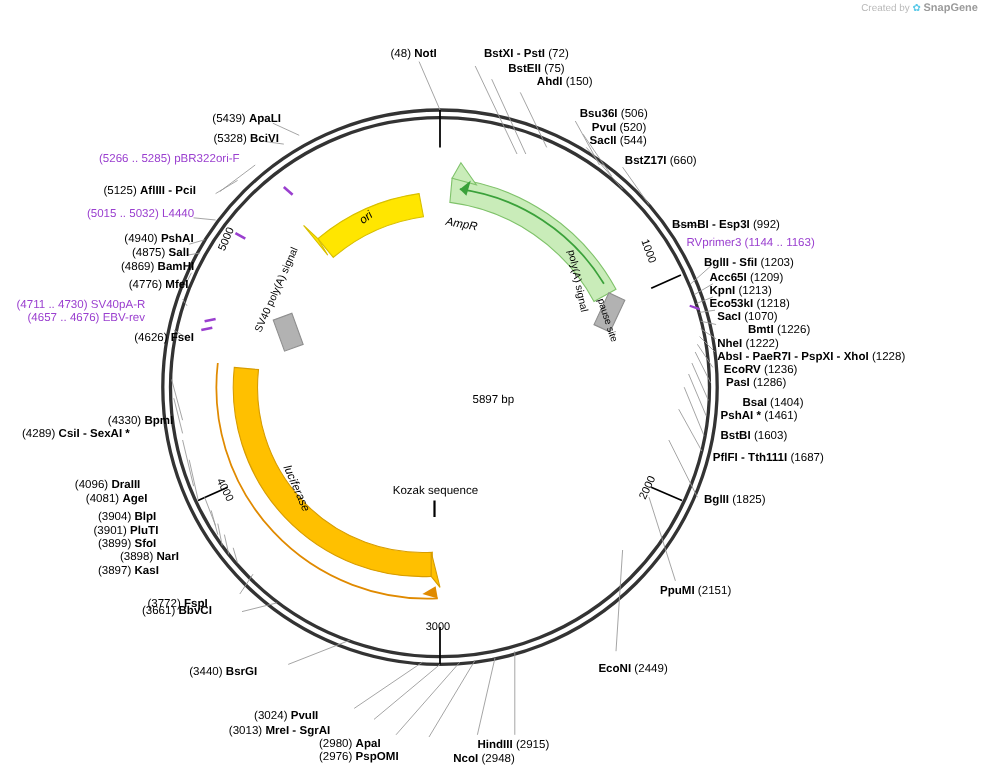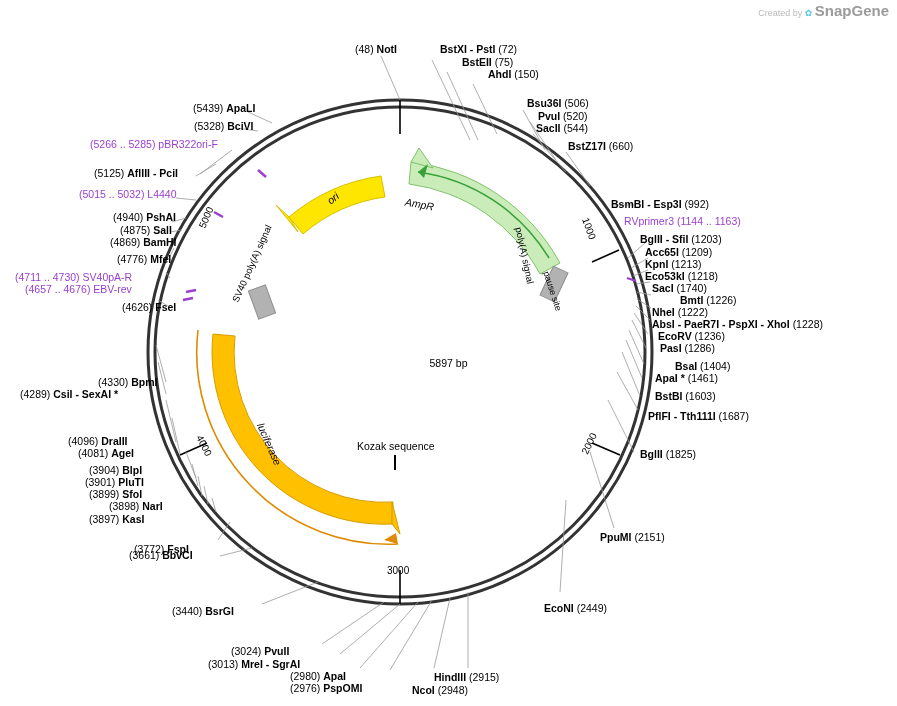--- a/index.html
+++ b/index.html
@@ -47,21 +47,21 @@
     position: absolute;
     right: 8px;
     top: 2px;
     font-size: 9px;
     color: #b9b9b9;
     white-space: nowrap;
   }
   .credit .snap {
     color: #9b9b9b;
     font-weight: bold;
-    font-size: 15px;
+    font-size: 10px;
   }
   .credit .leaf {
     color: #59c9e8;
   }
   .ctr-title {
     position: absolute;
     width: 897px;
     left: 0;
     text-align: center;
     font-size: 11.5px;
@@ -282,21 +282,21 @@
   <div class="lbl" style="left:645px; top:258px;">
     <span class="enz">KpnI</span>
     <span class="pos">(1213)</span>
   </div>
   <div class="lbl" style="left:645px; top:270px;">
     <span class="enz">Eco53kI</span>
     <span class="pos">(1218)</span>
   </div>
   <div class="lbl" style="left:652px; top:282px;">
     <span class="enz">SacI</span>
-    <span class="pos">(1740)</span>
+    <span class="pos">(1070)</span>
   </div>
   <div class="lbl" style="left:680px; top:294px;">
     <span class="enz">BmtI</span>
     <span class="pos">(1226)</span>
   </div>
   <div class="lbl" style="left:652px; top:306px;">
     <span class="enz">NheI</span>
     <span class="pos">(1222)</span>
   </div>
   <div class="lbl" style="left:652px; top:318px;text-align:center;">
@@ -309,21 +309,21 @@
   </div>
   <div class="lbl" style="left:660px; top:342px;">
     <span class="enz">PasI</span>
     <span class="pos">(1286)</span>
   </div>
   <div class="lbl" style="left:675px; top:360px;">
     <span class="enz">BsaI</span>
     <span class="pos">(1404)</span>
   </div>
   <div class="lbl" style="left:655px; top:372px;">
-    <span class="enz">ApaI  *</span>
+    <span class="enz">PshAI  *</span>
     <span class="pos">(1461)</span>
   </div>
   <div class="lbl" style="left:655px; top:390px;">
     <span class="enz">BstBI</span>
     <span class="pos">(1603)</span>
   </div>
   <div class="lbl" style="left:648px; top:410px;">
     <span class="enz">PflFI  -  Tth111I</span>
     <span class="pos">(1687)</span>
   </div>

